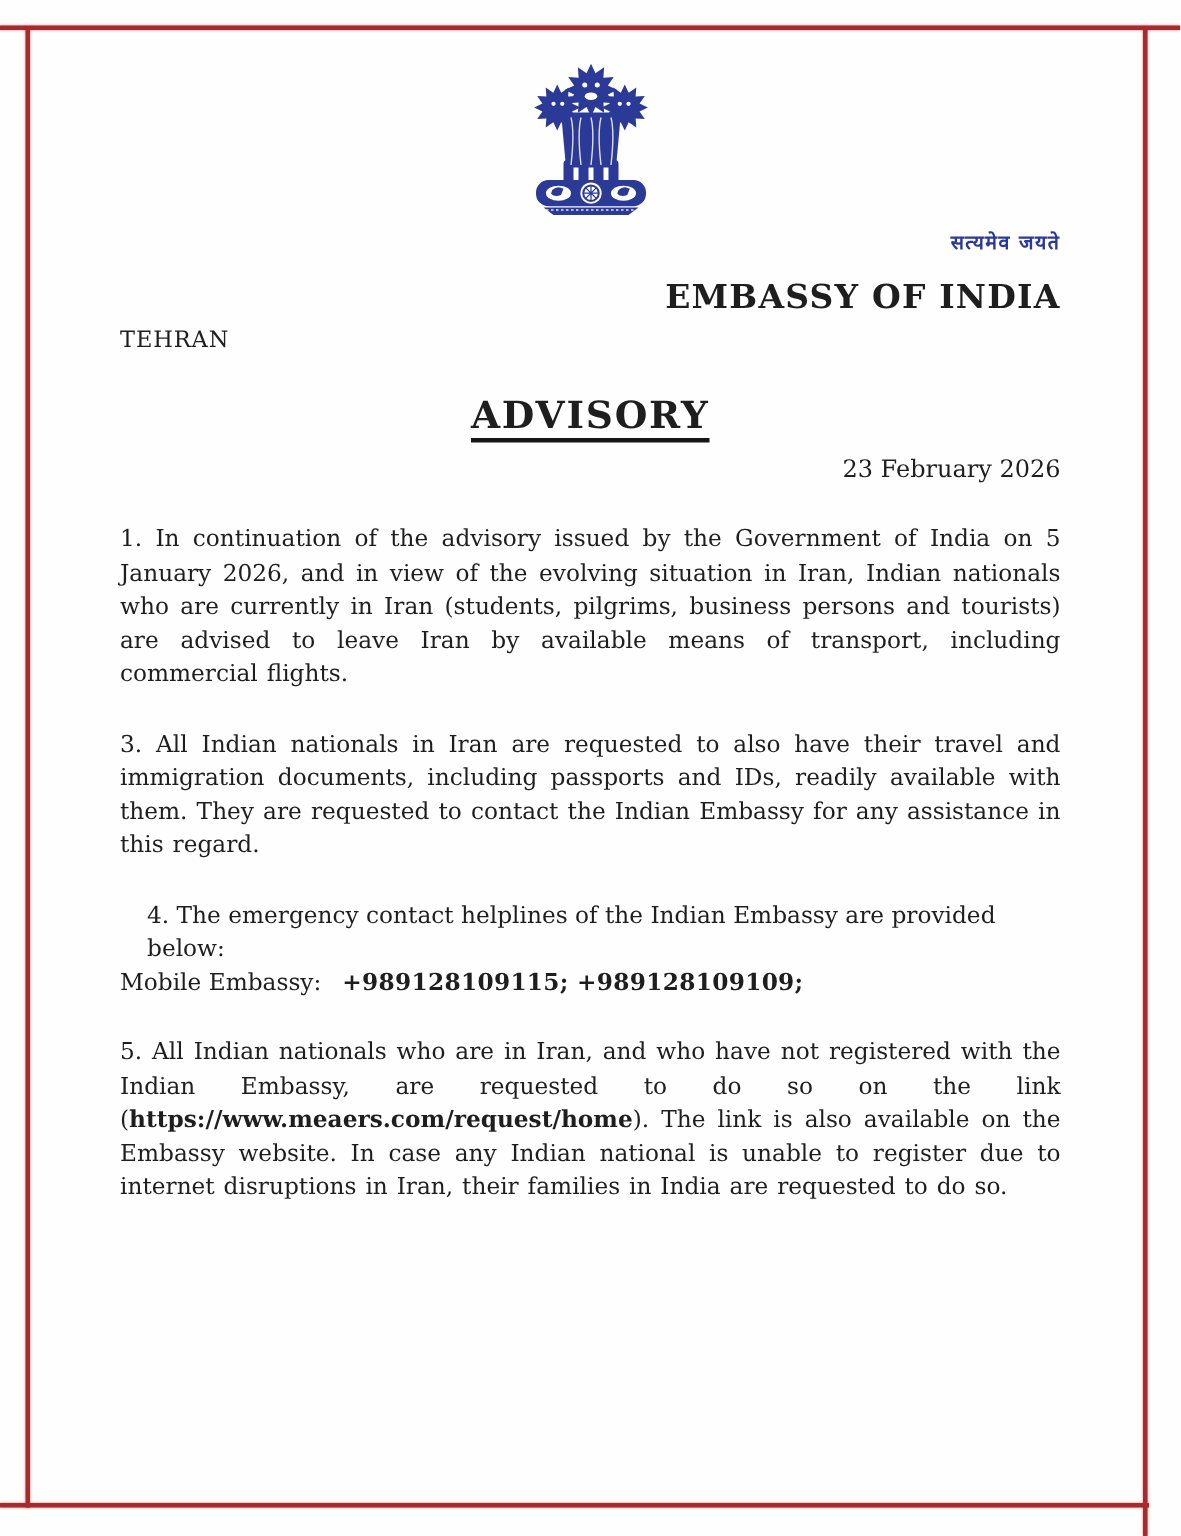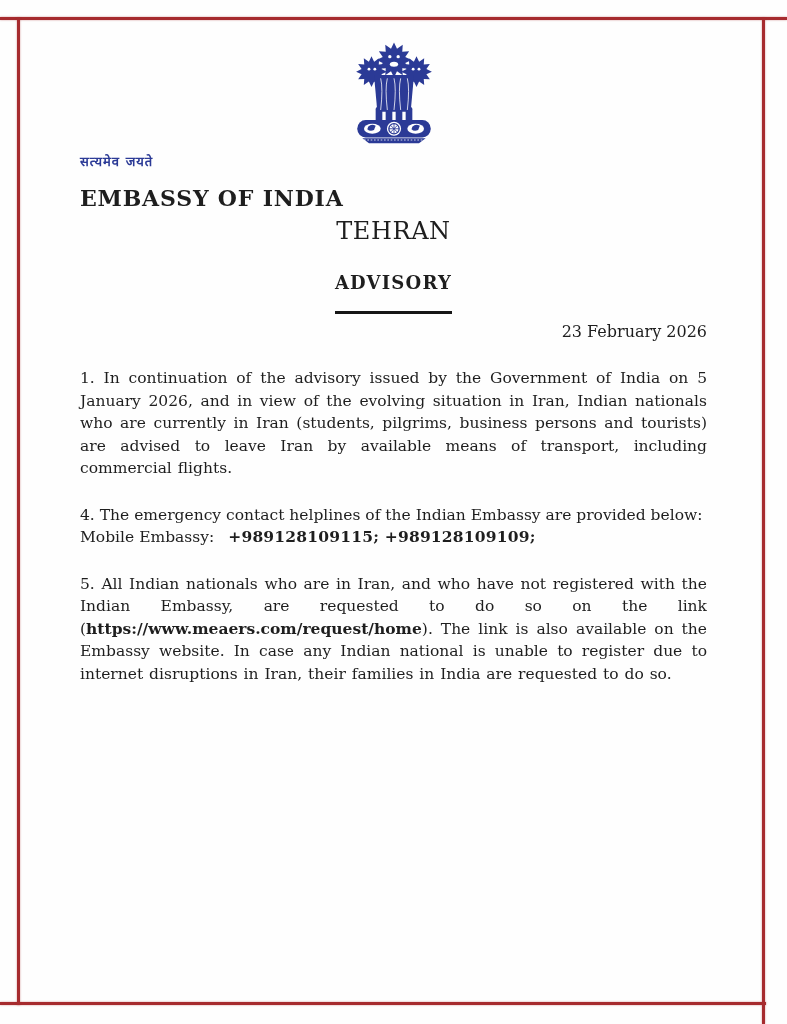--- a/index.html
+++ b/index.html
@@ -18,67 +18,67 @@
   .frame-top    { left: 0;    top: 17px;   width: 787px; height: 3px; }
   .frame-bottom { left: 0;    top: 1002px; width: 766px; height: 3px; }
   .frame-left   { left: 17px; top: 18px;   width: 3px;   height: 987px; }
   .frame-right  { left: 762px;top: 18px;   width: 3px;   height: 1006px; }
 
   .content {
     position: absolute;
     left: 80px; top: 22px;
     width: 627px;
   }
-  .emblem { text-align: left; padding-top: 8px; }
+  .emblem { text-align: right; padding-top: 8px; }
   .emblem svg { display: block; margin: 0 auto; }
   .motto {
     margin-top: 2px;
     font-size: 13px;
     letter-spacing: 1px;
     color: #2b3a96;
     font-family: "DejaVu Sans", sans-serif;
     font-weight: bold;
   }
   .title {
     margin: 15px 0 0;
     font-size: 22px;
     font-weight: bold;
-    text-align: left;
+    text-align: right;
     letter-spacing: 0.8px;
   }
   .location {
     margin: 6px 0 0;
-    font-size: 24px;
+    font-size: 15px;
     font-weight: normal;
-    text-align: center;
+    text-align: left;
     letter-spacing: 0.6px;
   }
   .heading-wrap { margin: 27px 0 0; text-align: center; }
   .heading {
     display: inline-block;
-    font-size: 18px;
+    font-size: 25px;
     font-weight: bold;
     letter-spacing: 1.2px;
     border-bottom: 3px solid #161616;
-    padding-bottom: 18px;
+    padding-bottom: 1px;
   }
   .date {
     margin-top: 8px;
     text-align: right;
     font-size: 16px;
   }
   .body-text {
     margin: 24px 0 0;
     font-size: 15.5px;
     line-height: 22.5px;
     text-align: justify;
     word-spacing: 1px;
   }
   .first-para { margin-top: 26px; }
-  .contact-intro { margin: 24px 0 0; font-size: 15.5px; line-height: 22.5px; }
+  .contact-intro { margin: 24px 18px 0; font-size: 15.5px; line-height: 22.5px; }
   .mobile-row { display: flex; font-size: 15.5px; line-height: 22.5px; }
   .mobile-label { margin-right: 14px; white-space: nowrap; }
   .nums { display: flex; flex-direction: row; }
   .nums b { font-weight: bold; letter-spacing: 0.2px; }
   .email-row { font-size: 15.5px; line-height: 22.5px; }
   .email-row b { font-weight: bold; }
   .bold-link { font-weight: bold; white-space: nowrap; }
 </style>
 </head>
 <body>
@@ -142,20 +142,21 @@
     <h1 class="title">EMBASSY OF INDIA</h1>
     <h2 class="location">TEHRAN</h2>
 
     <div class="heading-wrap">
       <span class="heading">ADVISORY</span>
     </div>
 
     <div class="date">23 February 2026</div>
 
     <p class="body-text first-para">1. In continuation of the advisory issued by the Government of India on 5 January 2026, and in view of the evolving situation in Iran, Indian nationals who are currently in Iran (students, pilgrims, business persons and tourists) are advised to leave Iran by available means of transport, including commercial flights.</p>
+    <p class="body-text">3. All Indian nationals in Iran are requested to also have their travel and immigration documents, including passports and IDs, readily available with them. They are requested to contact the Indian Embassy for any assistance in this regard.</p>
 
     <div>
       <p class="contact-intro">4. The emergency contact helplines of the Indian Embassy are provided below:</p>
       <div class="mobile-row">
         <span class="mobile-label">Mobile Embassy:</span>
         <span class="nums">
           <b>+989128109115; +989128109109;</b>
         </span>
       </div>
     </div>

